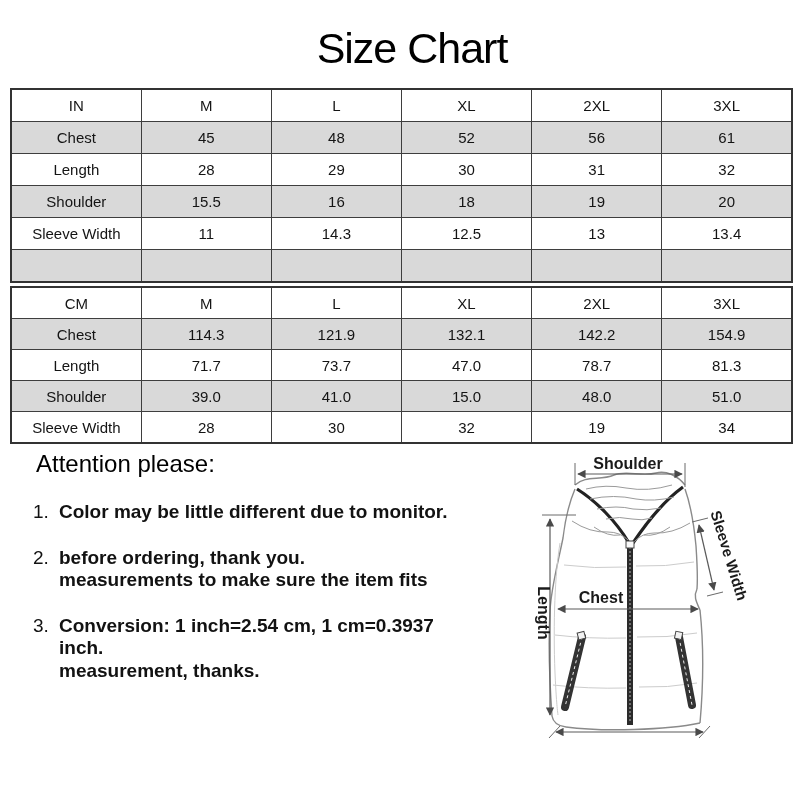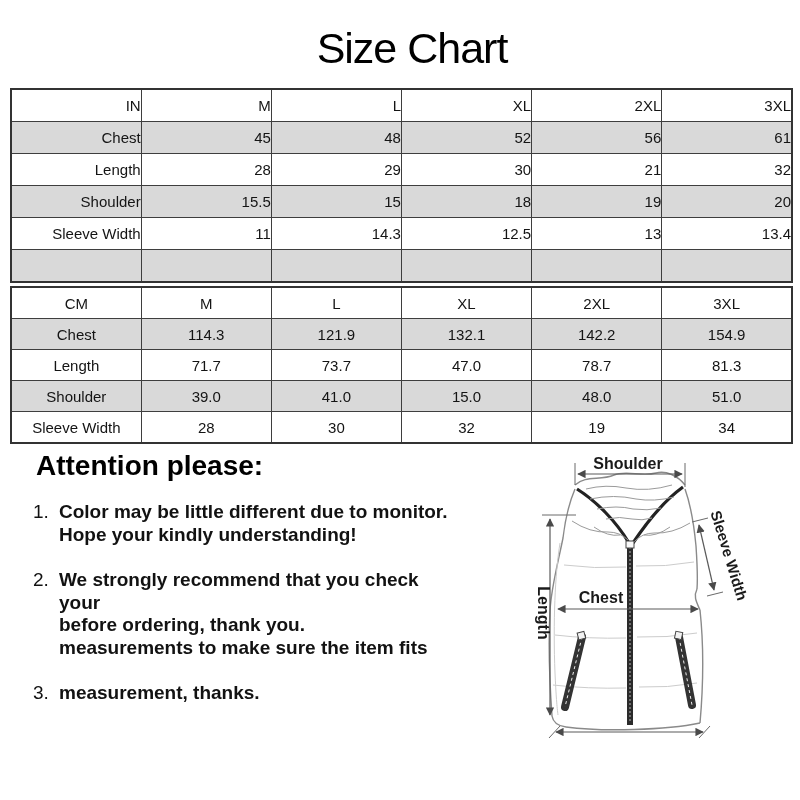--- a/index.html
+++ b/index.html
@@ -19,27 +19,27 @@
     border-collapse:collapse; table-layout:fixed;
     border:2px solid #333;
   }
   #table-in { top:88px; }
   #table-cm { top:286px;padding-left:20px; }
   table.size-table td {
     border:1px solid #3e3e3e; padding:0;
     text-align:center; vertical-align:middle;
     font-size:15px; color:#141414; background:#ffffff;
   }
-  #table-in td { height:31px;text-align:right; }
+  #table-in td { height:31px; }
   #table-cm td { height:30px; }
   tr.gray td { background:#d9d9d9; }
   
   #attention-heading {
     position:absolute; left:36px; top:450px;
-    font-size:28px; font-weight:bold; color:#000;
+    font-size:24px; font-weight:normal; color:#000;
   }
   #attention-list {
     position:absolute; left:33px; top:501px; width:430px;
     font-size:19px; line-height:22.5px; color:#121212;
   }
   .att-item { display:flex; margin-bottom:23px; }
   .att-num  { flex:none; width:26px; }
   .att-text { flex:1;font-weight:bold; }
   
   #vest { position:absolute; left:498px; top:443px; }
@@ -77,27 +77,27 @@
       <td>48</td>
       <td>52</td>
       <td>56</td>
       <td>61</td>
     </tr>
     <tr>
       <td>Length</td>
       <td>28</td>
       <td>29</td>
       <td>30</td>
-      <td>21</td>
+      <td>31</td>
       <td>32</td>
     </tr>
     <tr class="gray">
       <td>Shoulder</td>
       <td>15.5</td>
-      <td>15</td>
+      <td>16</td>
       <td>18</td>
       <td>19</td>
       <td>20</td>
     </tr>
     <tr>
       <td>Sleeve Width</td>
       <td>11</td>
       <td>14.3</td>
       <td>12.5</td>
       <td>13</td>
@@ -159,34 +159,33 @@
   </tbody>
     </table>
 
   <div id="attention-heading">Attention please:</div>
 
   <div id="attention-list">
     <div class="att-item">
       <div class="att-num">1.</div>
       <div class="att-text">
         <div>Color may be little different due to monitor.</div>
-        <div>Hope your kindly understanding!</div>
       </div>
     </div>
     <div class="att-item">
       <div class="att-num">2.</div>
       <div class="att-text">
-        <div>We strongly recommend that you check your</div>
         <div>before ordering, thank you.</div>
         <div>measurements to make sure the item fits</div>
       </div>
     </div>
     <div class="att-item">
       <div class="att-num">3.</div>
       <div class="att-text">
+        <div>Conversion: 1 inch=2.54 cm, 1 cm=0.3937 inch.</div>
         <div>measurement, thanks.</div>
       </div>
     </div>
   </div>
 
   <svg id="vest" width="302" height="355" viewBox="0 0 302 355">
     <defs>
       <marker id="ah" viewBox="0 0 10 10" refX="9" refY="5" markerWidth="7" markerHeight="7" orient="auto-start-reverse">
         <path d="M0,0 L10,5 L0,10 z" fill="#4a4a4a"></path>
       </marker>

